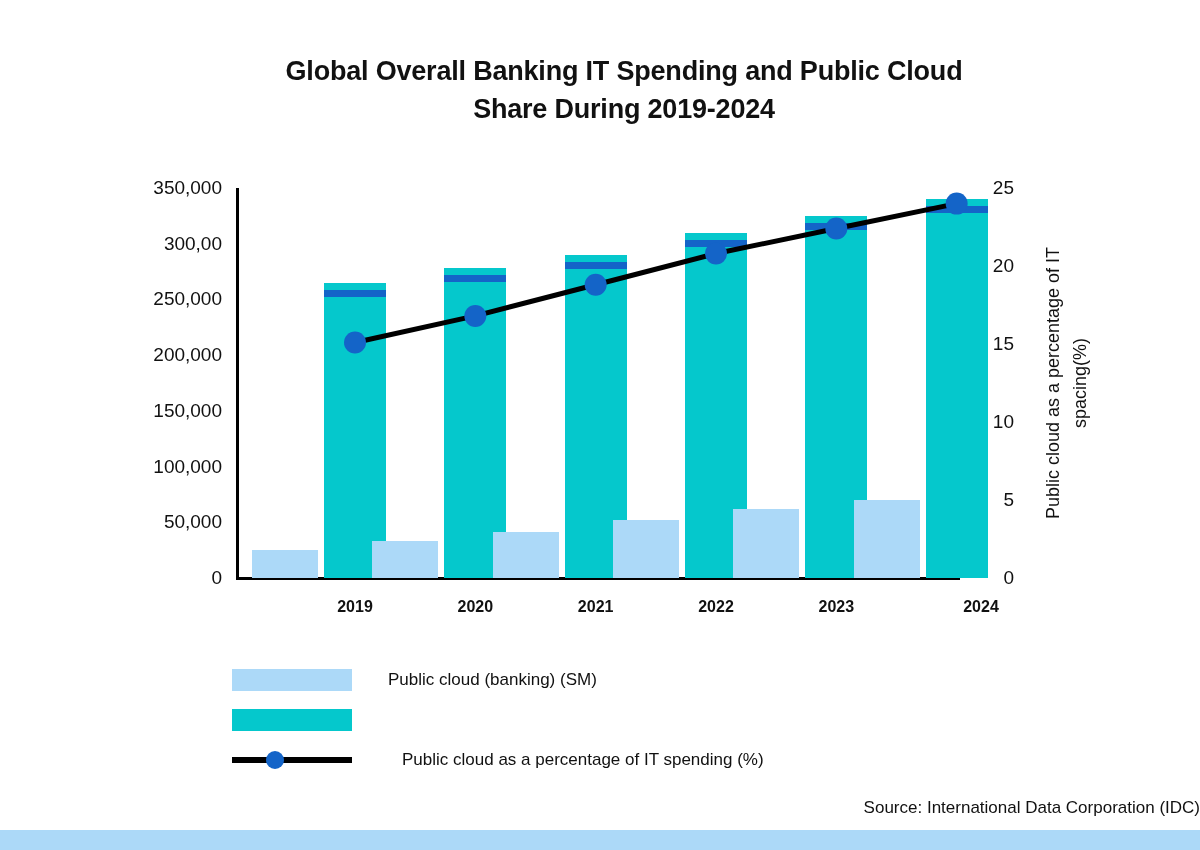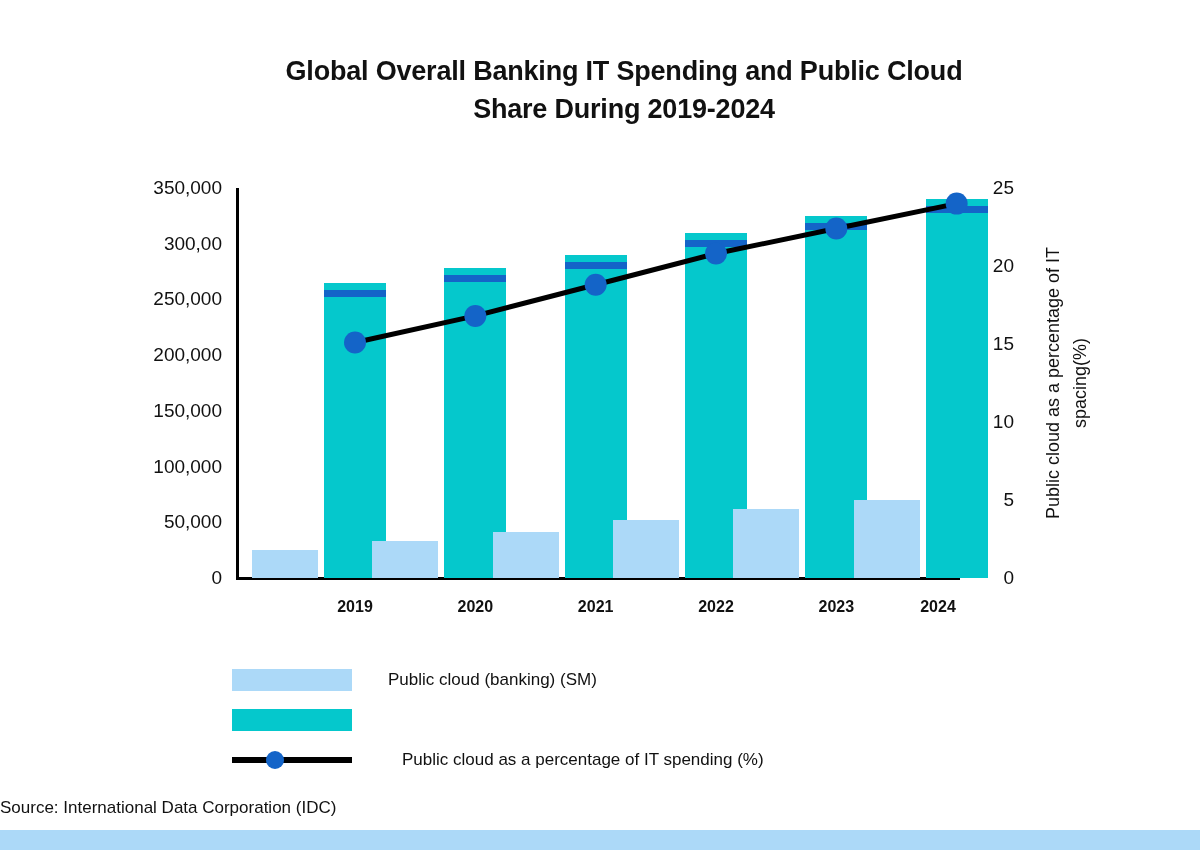--- a/index.html
+++ b/index.html
@@ -197,21 +197,21 @@
     white-space: nowrap;
   }
   .legend-row.series-line .legend-label { margin-left: 50px; }
 
   
   .source-note {
     position: absolute;
     left: 0;
     top: 798px;
     width: 1200px;
-    text-align: left;
+    text-align: right;
     font-size: 17px;
     font-weight: 400;
     color: #111111;
   }
 
   
   .bottom-strip {
     position: absolute;
     left: 0;
     bottom: 0;
@@ -297,21 +297,21 @@
         <circle cx="718.6666666666666" cy="15.600000000000023" r="11" fill="#1464C8"></circle>
       </svg>
   </div>
 
   <div id="xLabels">
       <div class="xtick" style="left: 355px;">2019</div>
       <div class="xtick" style="left: 475.333px;">2020</div>
       <div class="xtick" style="left: 595.667px;">2021</div>
       <div class="xtick" style="left: 716px;">2022</div>
       <div class="xtick" style="left: 836.333px;">2023</div>
-      <div class="xtick" style="left: 938px;">2024</div>
+      <div class="xtick" style="left: 981px;">2024</div>
     </div>
 
   <div class="legend">
     <div class="legend-row">
       <div class="legend-swatch cloud"></div>
       <div class="legend-label">Public cloud (banking) (SM)</div>
     </div>
     <div class="legend-row">
       <div class="legend-swatch allit"></div>
     </div>

